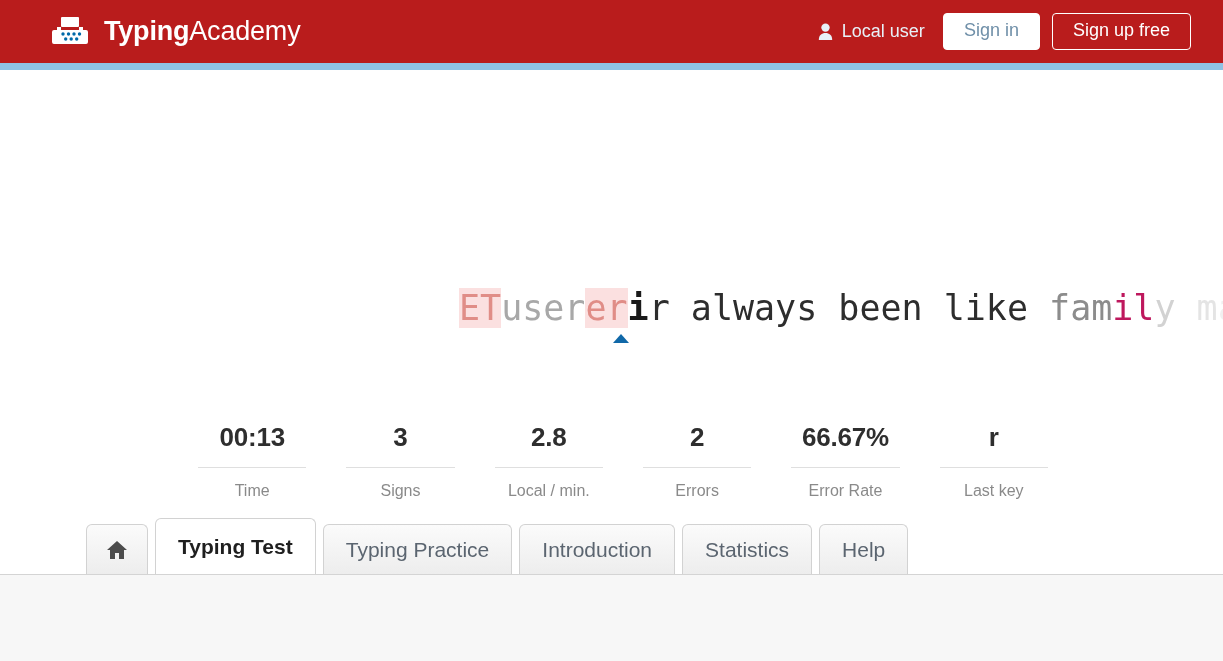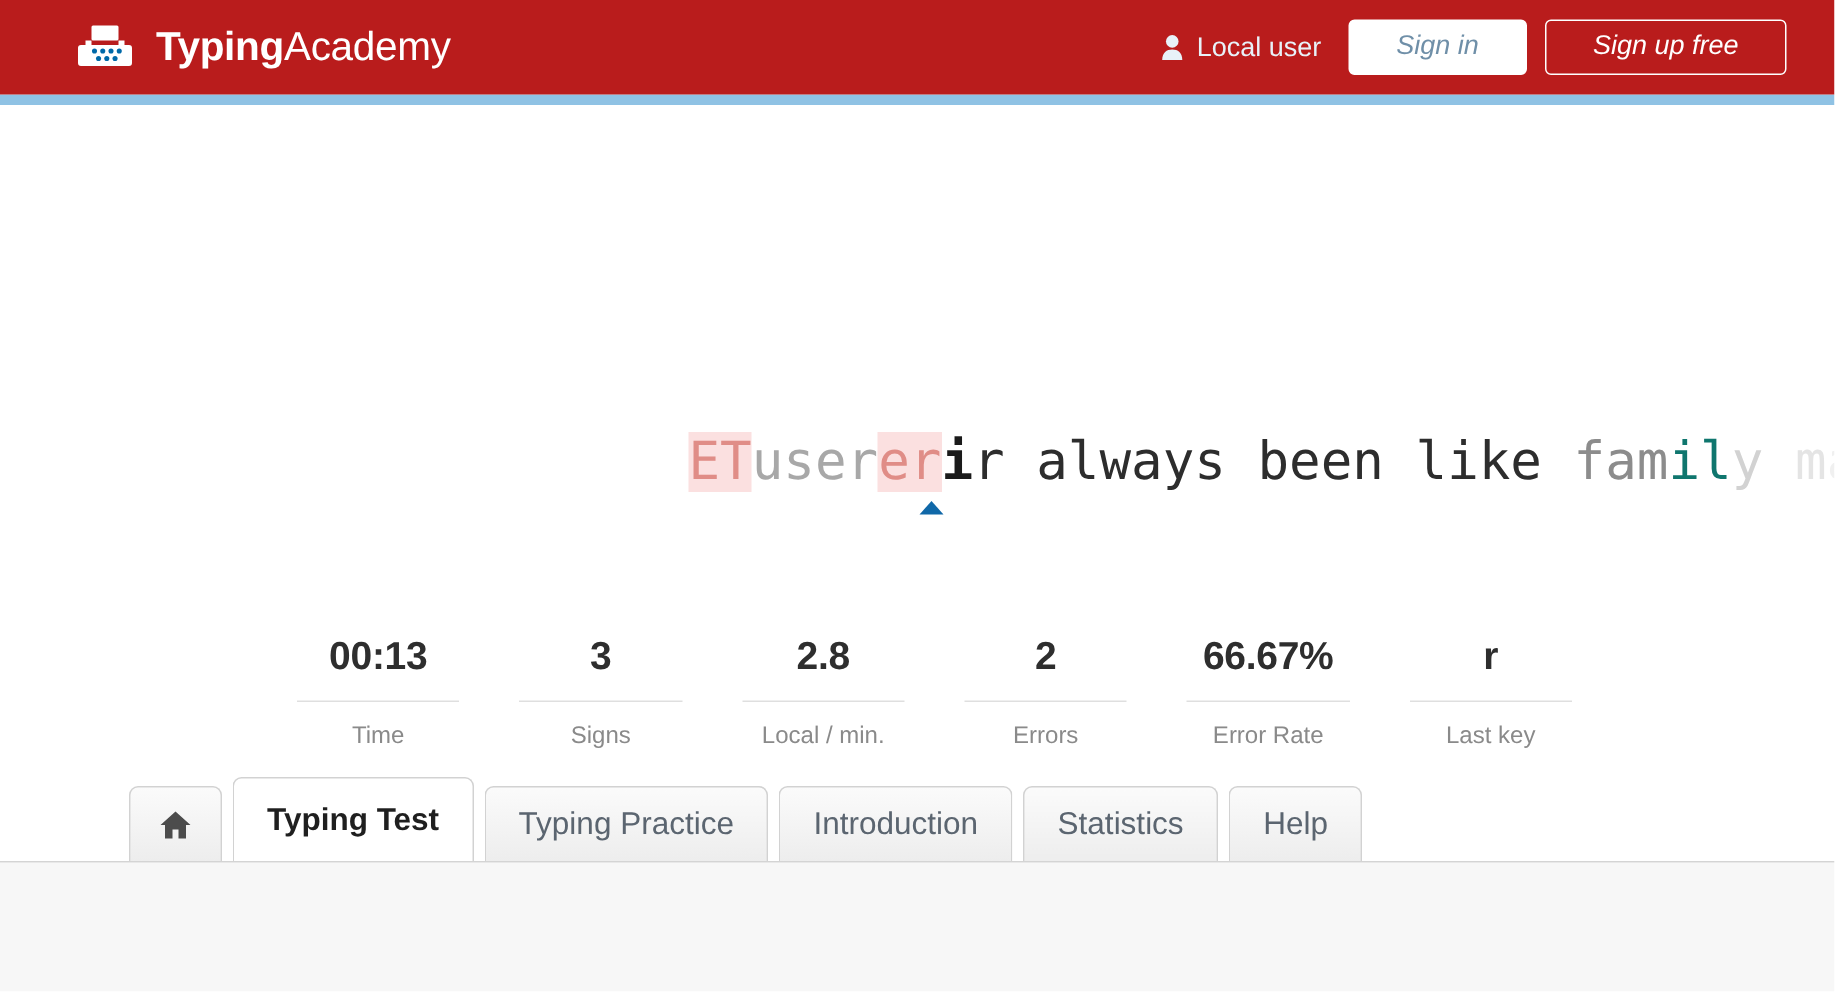--- a/index.html
+++ b/index.html
@@ -67,27 +67,26 @@
     margin-right: 6px;
     white-space: nowrap;
   }
   .user-icon {
     width: 15px;
     height: 17px;
     display: block;
   }
   .btn {
     font-size: 18px;
-    padding: 6px 31px 7px;
+    padding: 6px 20px 7px;
     border-radius: 4px;
     white-space: nowrap;
     line-height: 1.18;
     cursor: pointer;
     box-sizing: border-box;
-    font-style: italic;
   }
   .btn-signin {
     background: #ffffff;
     color: #6f8fa8;
     border: 1px solid #ffffff;
   }
   .btn-signup {
     background: transparent;
     color: #ffffff;
     border: 1px solid #ffffff;
@@ -124,21 +123,21 @@
     background: #fbe0e0;
     margin-top: 22px;
   }
   .ch-done { color: #a8a8a8; }
   .ch-cur {
     color: #1a1a1a;
     font-weight: bold;
   }
   .ch-todo { color: #2d2d2d; }
   .ch-f1 { color: #8c8c8c; }
-  .ch-f2 { color: #0f766e; text-align: right; }
+  .ch-f2 { color: #be185d; text-align: right; }
   .ch-f3 { color: #d2d2d2; }
   .ch-f4 { color: #e4e4e4; }
   .ch-f5 { color: #f0f0f0; }
 
   .caret {
     position: absolute;
     top: 52px;
     left: 613px;
     width: 0;
     height: 0;

